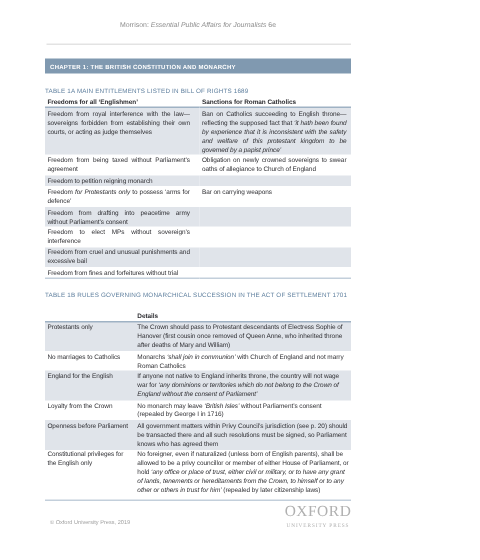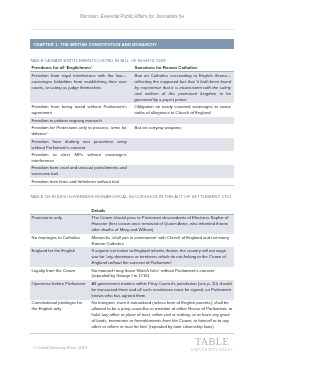--- a/index.html
+++ b/index.html
@@ -136,17 +136,17 @@
       <tr>
         <td>Constitutional privileges for the English only</td>
         <td><span>No foreigner, even if naturalized (unless born of English parents), shall be allowed to be a privy councillor or member of either House of Parliament, or hold </span><span class="it">‘any office or place of trust, either civil or military, or to have any grant of lands, tenements or hereditaments from the Crown, to himself or to any other or others in trust for him’</span><span> (repealed by later citizenship laws)</span></td>
       </tr>
     </tbody>
   </table>
 
   <div class="foot">© Oxford University Press, 2019</div>
 
   <div class="oup">
-    <div class="o1">TABLE</div>
+    <div class="o1">OXFORD</div>
     <div class="o2">UNIVERSITY PRESS</div>
   </div>
 
 </div>
 
 </body></html>

